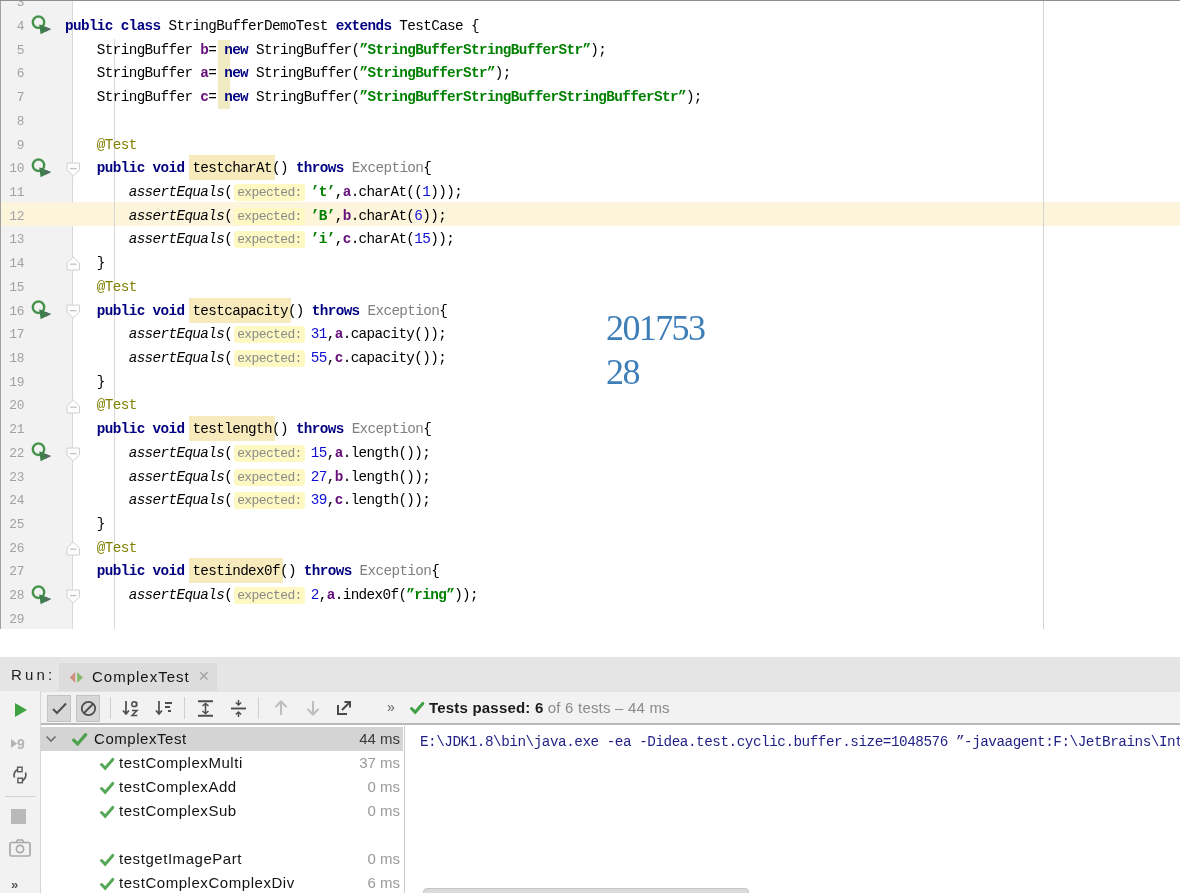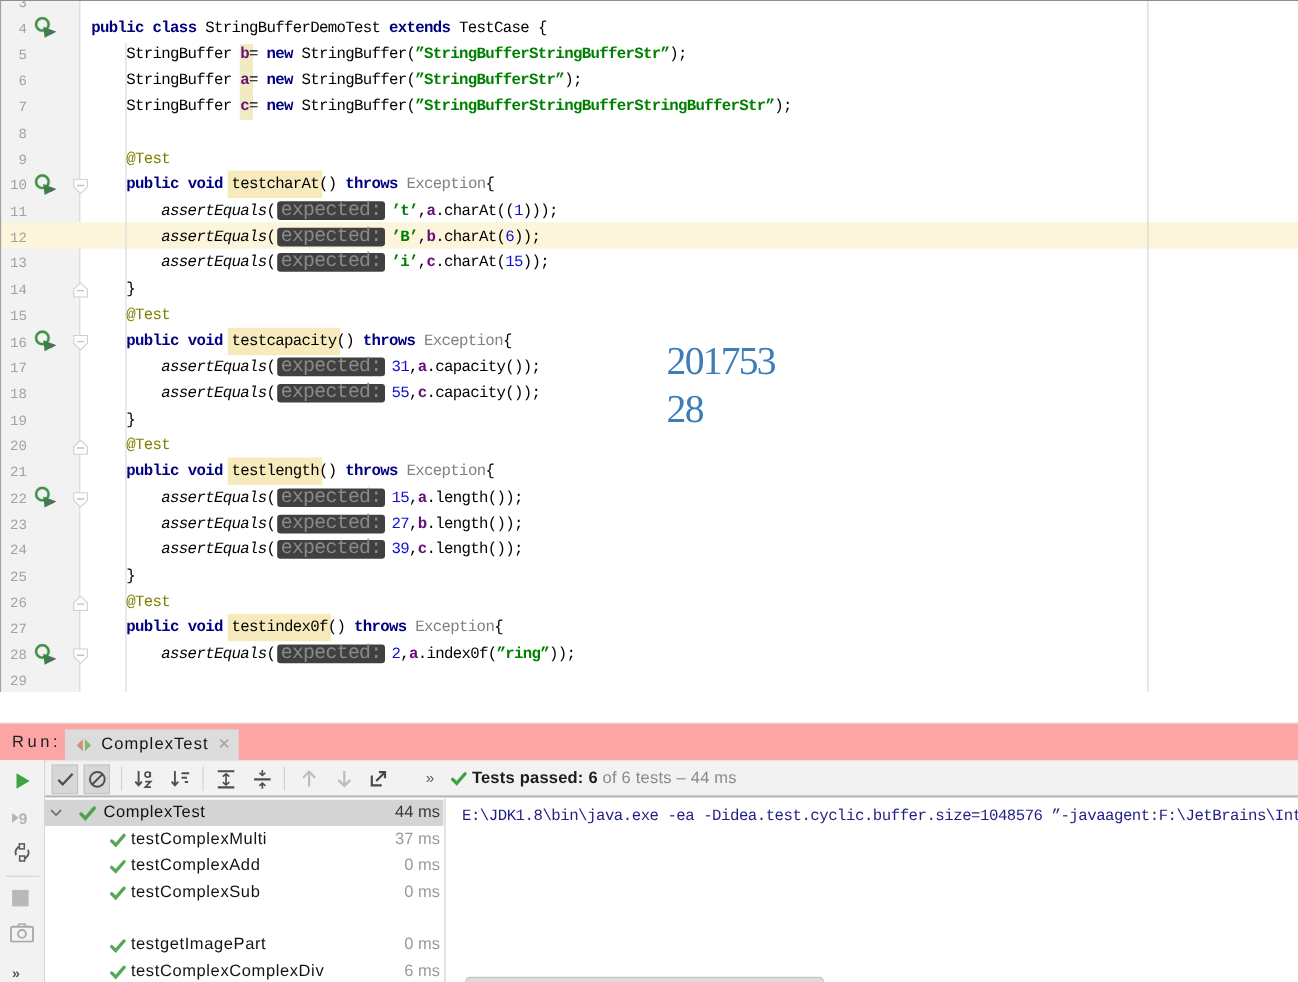--- a/index.html
+++ b/index.html
@@ -7,46 +7,46 @@
 #page { position:relative; width:1180px; height:893px; overflow:hidden;
   border-top:1px solid #8f8f8f; }
 #page:before { content:""; position:absolute; left:0; top:0; width:1px; height:628px; background:#a0a0a0; z-index:50; }
 
 #editor { position:absolute; left:0; top:0; width:1180px; height:628px; overflow:hidden; background:#fff; }
 #gutter { position:absolute; left:0; top:0; width:73px; height:628px; background:#f2f2f2; border-right:1px solid #d9d9d9; }
 #caretrow { position:absolute; left:0; top:200.9px; width:1180px; height:23.72px; background:#fcf5dc; }
 #indent-guide { position:absolute; left:114px; top:37.6px; width:1px; height:590.4px; background:#d8d8d8; }
 #margin-guide { position:absolute; left:1043px; top:0; width:1px; height:628px; background:#d3d3d3; }
 #code { position:absolute; left:0; top:-9.82px; width:1180px; }
-.cl { height:23.72px; line-height:23.72px; padding-left:83px; white-space:pre;
+.cl { height:23.72px; line-height:23.72px; padding-left:65px; white-space:pre;
   font-family:"Liberation Mono", monospace; font-size:14.3px; color:#000; letter-spacing:-0.62px; }
 #nums { position:absolute; left:0; top:-9.82px; width:24.5px; text-align:right; }
 .ln { height:23.72px; line-height:23.72px; font-family:"Liberation Mono", monospace; font-size:12.8px; color:#a2a2a2; }
 .k { color:#000080; font-weight:bold; }
 .s { color:#008000; font-weight:bold; }
 .f { color:#660E7A; font-weight:bold; }
 .n { color:#0d0dd6; }
 .g { color:#808080; }
 .a { color:#808000; }
 .it { font-style:italic; }
 .mh { background:#f7ebbe; padding:5px 3px 4px; margin:0 -3px; }
 .ab { color:#660E7A; font-weight:bold; }
-.chip { display:inline-block; background:#404040; color:#8a8a8a; border-radius:3px;
-  padding:0px 3px; margin:0 6px 0 2px; font-size:18px; line-height:17px; vertical-align:baseline; }
+.chip { display:inline-block; background:#fef9c3; color:#8a8a8a; border-radius:3px;
+  padding:0px 3px; margin:0 6px 0 2px; font-size:13px; line-height:17px; vertical-align:baseline; }
 .runic { position:absolute; left:31px; }
 .foldic { position:absolute; left:66px; }
 
 #wm1, #wm2 { position:absolute; font-family:"Liberation Serif", serif; color:#3d7db8; letter-spacing:-1.6px; font-size:36px; }
 #wm1 { left:606px; top:306px; }
 #wm2 { left:606px; top:350px; }
 
 #crumbs { position:absolute; left:0; top:628px; width:1180px; height:28px; background:#f2f2f2;
   border-top:1px solid #c6c6c6; line-height:27px; font-size:15px; color:#454545; letter-spacing:0.6px; }
 
-#tabbar { position:absolute; left:0; top:656px; width:1180px; height:34px; background:#fca5a5;
+#tabbar { position:absolute; left:0; top:656px; width:1180px; height:34px; background:#e5e5e5;
   border-top:1px solid #e3e3e3; }
 #runlabel { position:absolute; left:11px; top:0; line-height:33px; font-size:15px; color:#1e1e1e; letter-spacing:3.2px; }
 #tab { position:absolute; left:59px; top:5px; width:158px; height:29px; background:#dcdcdc; }
 #tab .tabtxt { position:absolute; left:33px; top:0; line-height:28px; font-size:15px; color:#141414; letter-spacing:1.0px; }
 #tab .x { position:absolute; left:139px; top:0; line-height:27px; font-size:14px; color:#a2a2a2; }
 
 #toolbar { position:absolute; left:41px; top:690px; width:1139px; height:34px; background:#f2f2f2;
   border-top:1px solid #e3e3e3; border-bottom:2px solid #b9b9b9; }
 .tbtn { position:absolute; top:3px; width:24px; height:27px; background:#d7d7d7; border:1px solid #c3c3c3; }
 .tsep { position:absolute; top:5px; width:1px; height:22px; background:#d0d0d0; }

